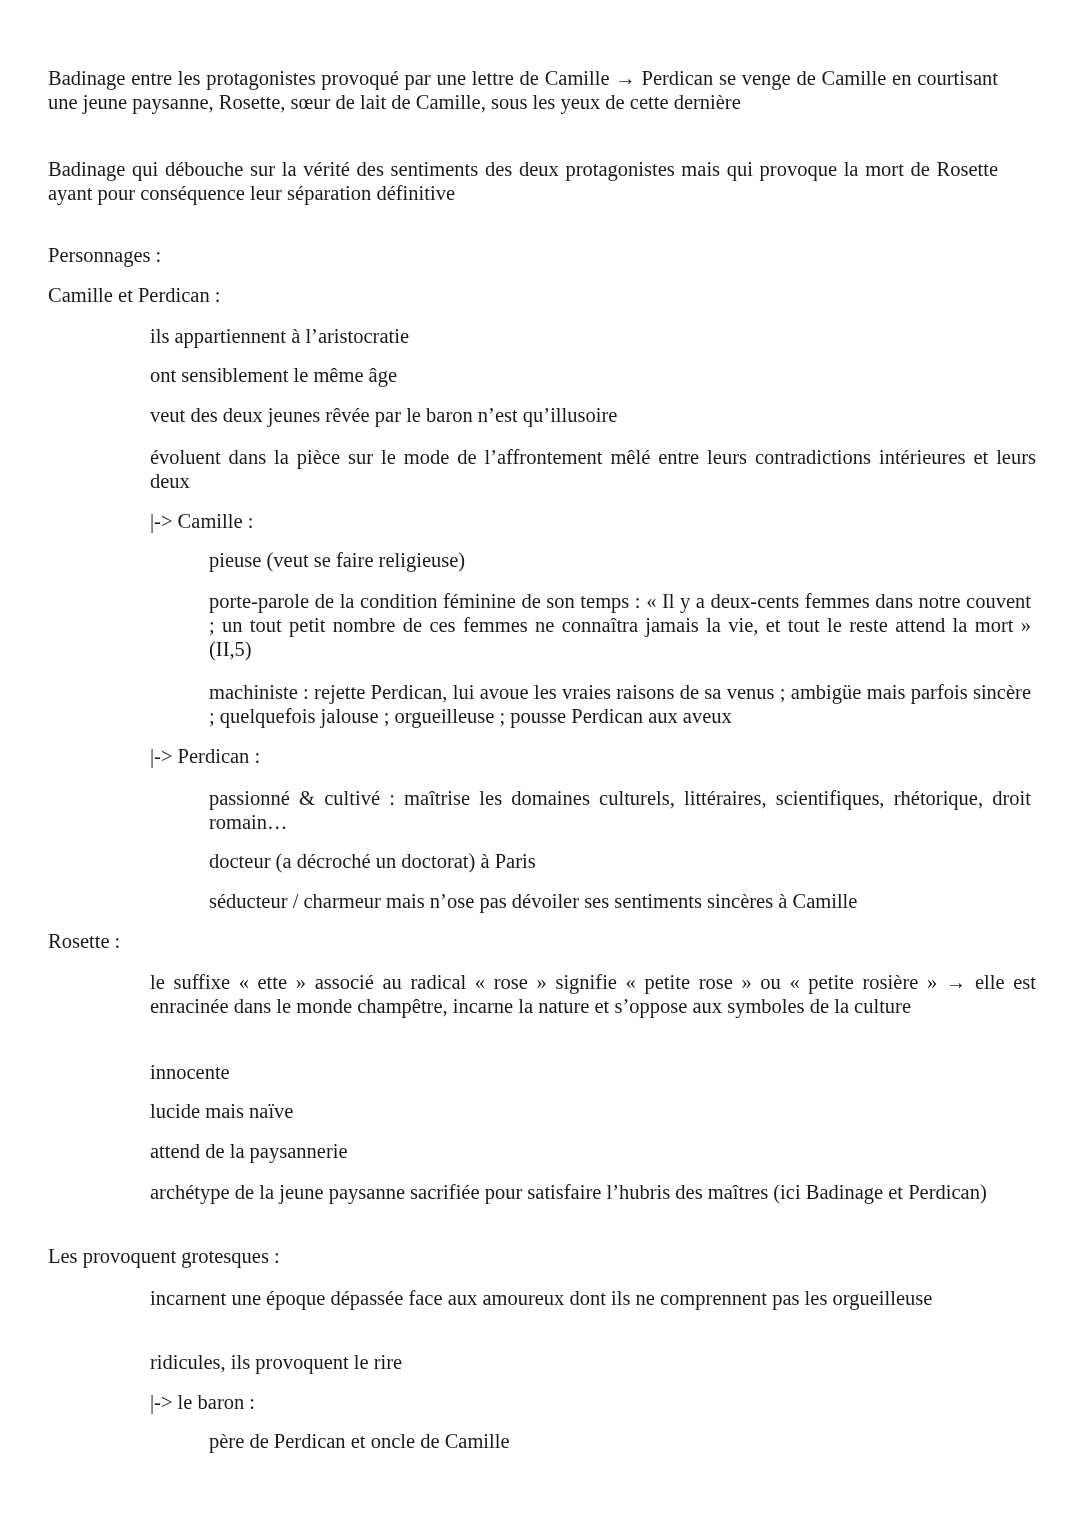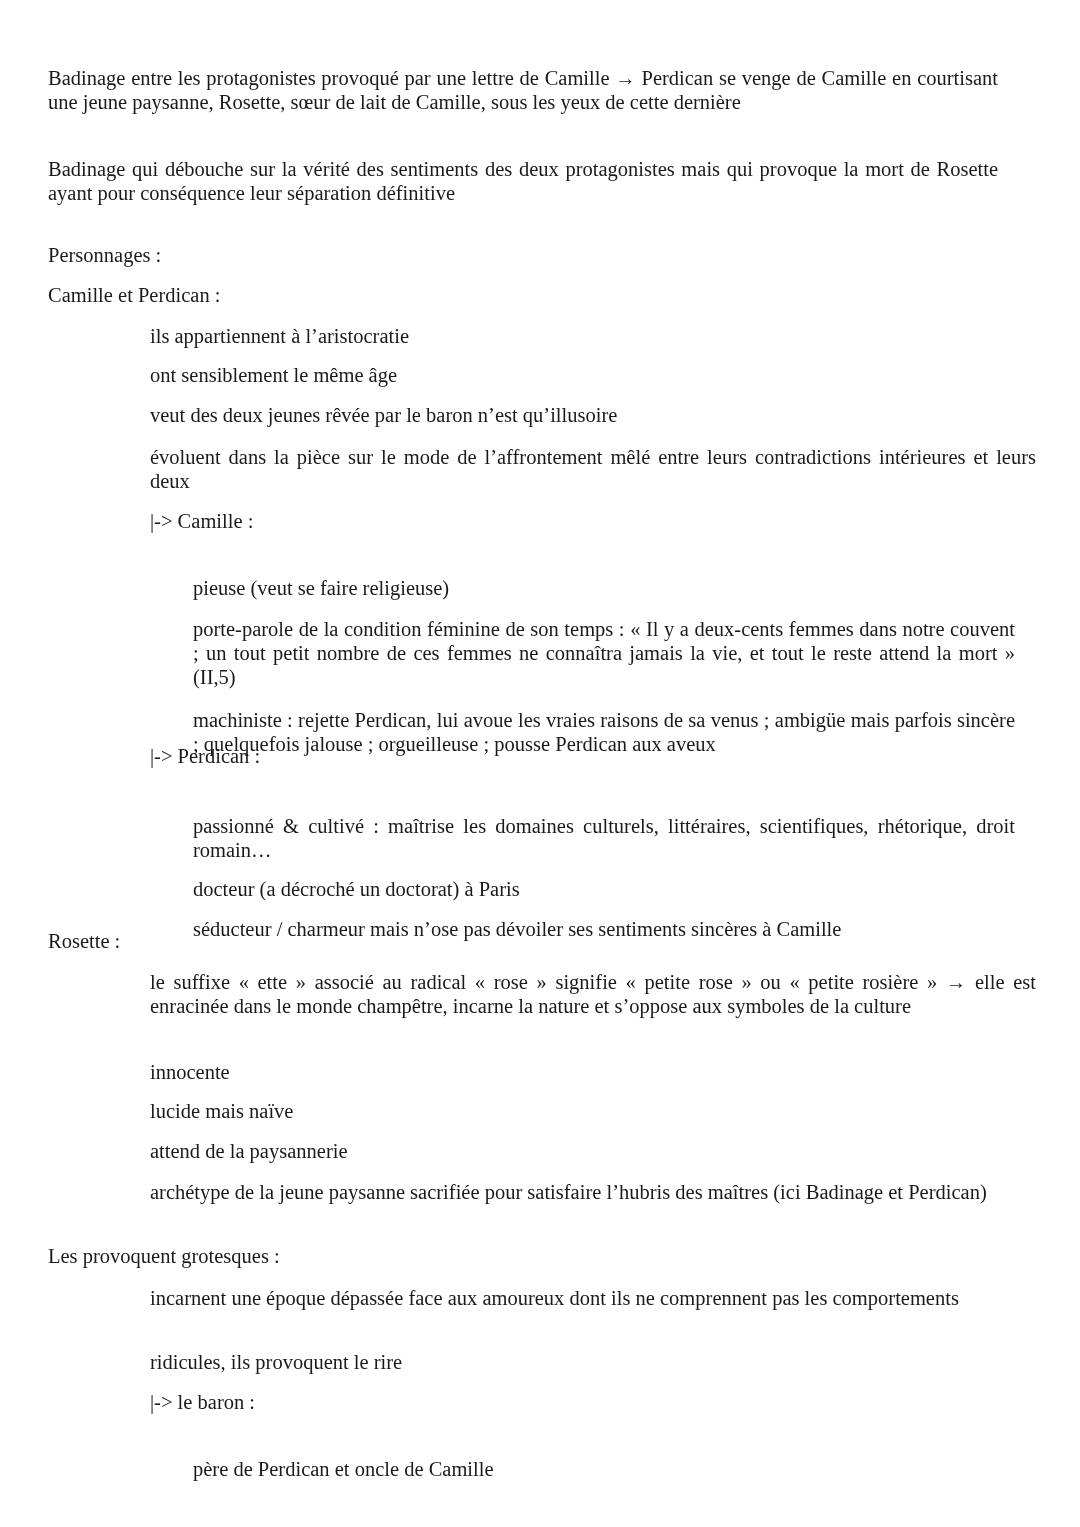--- a/index.html
+++ b/index.html
@@ -4,21 +4,21 @@
   <style>
     html, body { margin: 0; padding: 0; background: #ffffff; }
     body {
       width: 1080px; height: 1527px; position: relative; overflow: hidden;
       font-family: "Liberation Serif", "DejaVu Serif", serif;
       color: #1a1a1a; font-size: 20.5px; line-height: 24px;
     }
     .blk { position: absolute; margin: 0; }
     .l0 { left: 48px; width: 950px; }
     .l1 { left: 129px; width: 886px; margin-left: 21px; }
-    .l2 { left: 193px; width: 822px; margin-top: 28px; }
+    .l2 { left: 209px; width: 822px; }
     .j { text-align: justify; text-align-last: left; }
     .u { text-underline-offset: 3px; }
   </style>
 </head>
 <body>
 
 <div>
   <p class="blk l0 j" style="top:66px">Badinage entre les protagonistes provoqué par une lettre de Camille → Perdican se venge de Camille en courtisant une jeune paysanne, Rosette, sœur de lait de Camille, sous les yeux de cette dernière</p>
   <p class="blk l0 j" style="top:157px">Badinage qui débouche sur la vérité des sentiments des deux protagonistes mais qui provoque la mort de Rosette ayant pour conséquence leur séparation définitive</p>
 
@@ -41,18 +41,18 @@
   <p class="blk l2 j" style="top:889px">séducteur / charmeur mais n’ose pas dévoiler ses sentiments sincères à Camille</p>
 
   <p class="blk l0" style="top:929px">Rosette :</p>
   <p class="blk l1 j" style="top:970px">le suffixe « ette » associé au radical « rose » signifie « petite rose » ou « petite rosière » → elle est enracinée dans le monde champêtre, incarne la nature et s’oppose aux symboles de la culture</p>
   <p class="blk l1 j" style="top:1060px">innocente</p>
   <p class="blk l1 j" style="top:1099px">lucide mais naïve</p>
   <p class="blk l1 j" style="top:1139px">attend de la paysannerie</p>
   <p class="blk l1 j" style="top:1180px">archétype de la jeune paysanne sacrifiée pour satisfaire l’hubris des maîtres (ici Badinage et Perdican)</p>
 
   <p class="blk l0" style="top:1244px">Les provoquent grotesques :</p>
-  <p class="blk l1 j" style="top:1286px">incarnent une époque dépassée face aux amoureux dont ils ne comprennent pas les comportements</p>
+  <p class="blk l1 j" style="top:1286px">incarnent une époque dépassée face aux amoureux dont ils ne comprennent pas les orgueilleuse</p>
   <p class="blk l1 j" style="top:1350px">ridicules, ils provoquent le rire</p>
 
   <p class="blk l1" style="top:1390px">|-&gt; le baron :</p>
   <p class="blk l2 j" style="top:1429px">père de Perdican et oncle de Camille</p>
 </div>
 
 </body></html>

